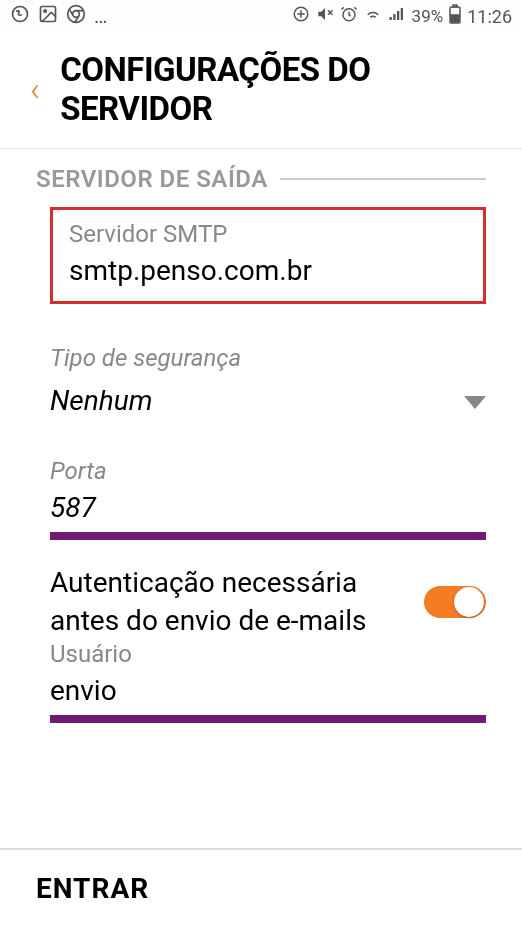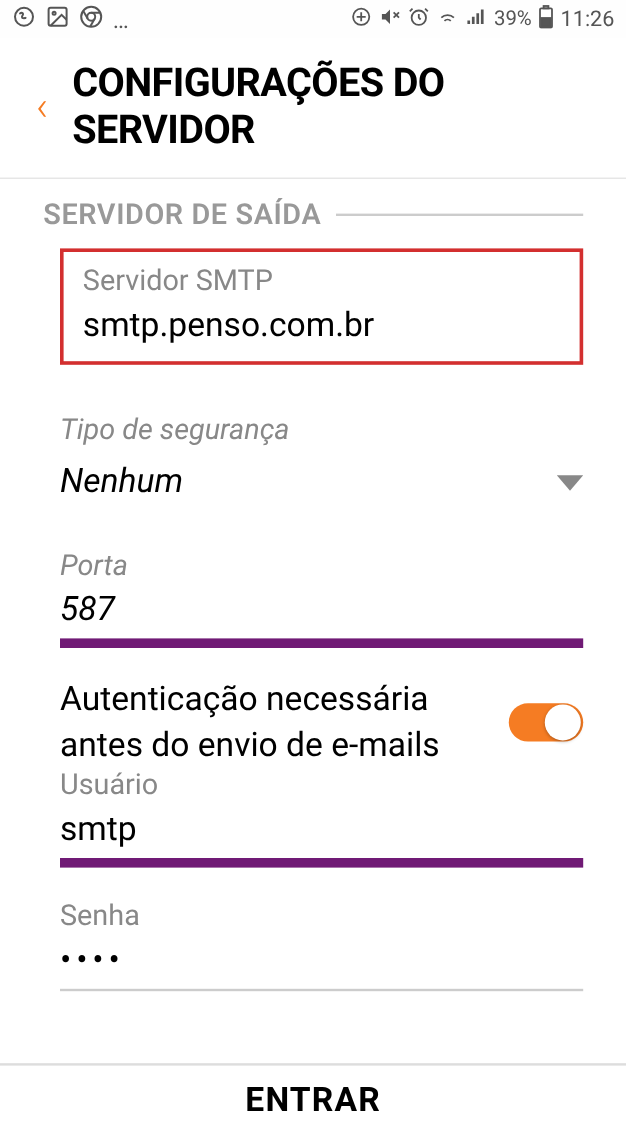--- a/index.html
+++ b/index.html
@@ -152,26 +152,26 @@
     }
     .password-dots {
       font-size: 28px;
       color: #000;
       letter-spacing: 4px;
       padding-bottom: 8px;
       border-bottom: 2px solid #ccc;
     }
     .bottom-bar {
       position: absolute;
-      bottom: 0;
+      bottom: 18px;
       left: 0;
       right: 0;
       border-top: 2px solid #ddd;
-      padding: 12px 36px;
-      text-align: center;
+      padding: 22px 36px;
+      text-align: left;
       background: #fff;
     }
     .enter-button {
       font-size: 28px;
       font-weight: 700;
       color: #000;
       letter-spacing: 1px;
     }
     .field-group-spaced {
       margin-top: 40px;
@@ -287,25 +287,21 @@
 
   <div class="toggle-row">
     <div class="toggle-label">Autenticação necessária antes do envio de e-mails</div>
     <div class="toggle-switch">
       <div class="toggle-knob"></div>
     </div>
   </div>
 
   <div class="field-group-tight">
     <div class="field-label">Usuário</div>
-    <div class="field-value">smtp</div>
-  </div>
-
-  <div class="field-group" style="margin-top:26px;">
-    <div class="field-label">Senha</div>
-    <div class="password-dots">••••</div>
-  </div>
+    <div class="field-value">envio</div>
+  </div>
+
 
 </div>
 
 <div class="bottom-bar">
   <span class="enter-button">ENTRAR</span>
 </div>
 
 </body></html>

